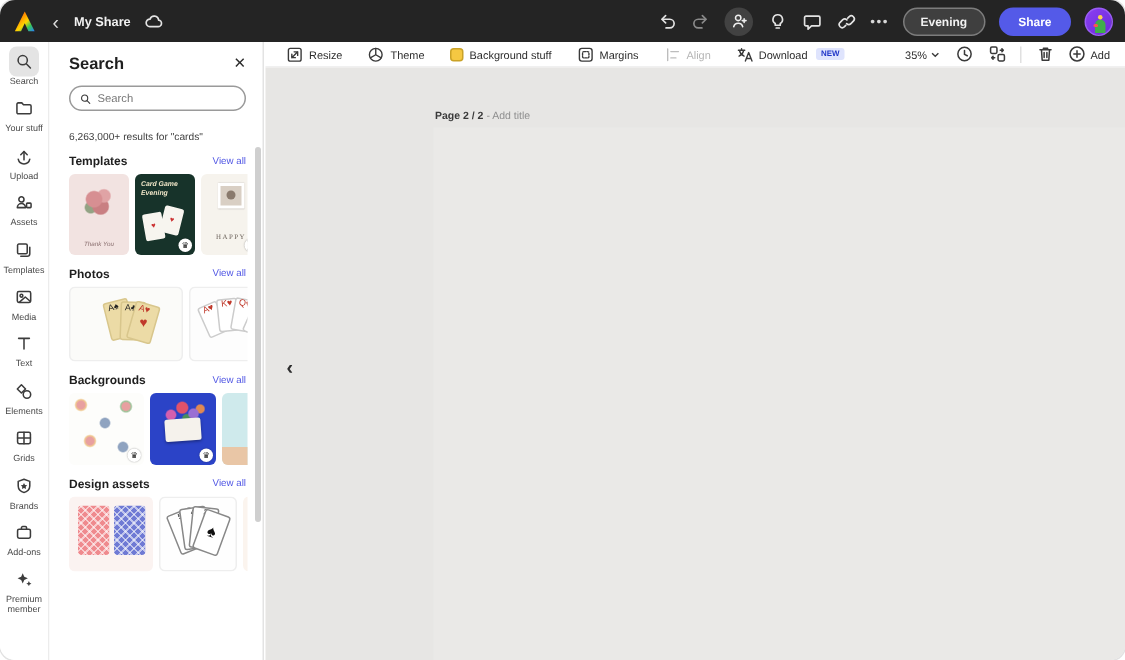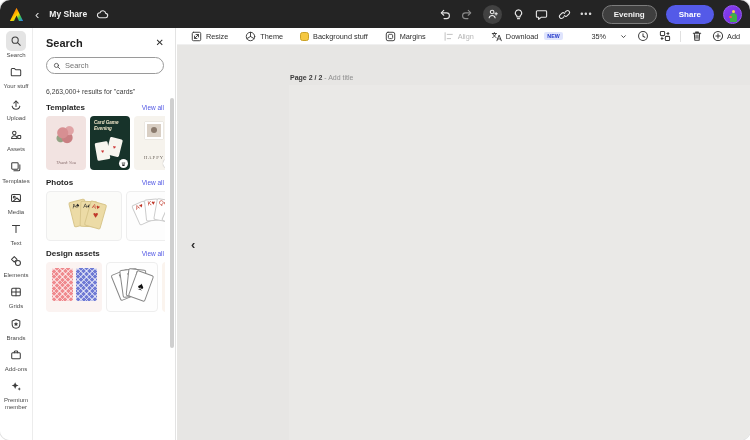--- a/index.html
+++ b/index.html
@@ -137,21 +137,21 @@
       display:flex; align-items:center; padding:0 10px 0 14px; border-bottom:1px solid #f0f0f0; }
   .tool { display:flex; align-items:center; gap:4px; margin-right:17px; cursor:pointer; }
   .tool-label { font-size:7.3px; color:#2d2d2d; }
   .tool svg { stroke:#3a3a3a; fill:none; stroke-width:1.1; stroke-linecap:round; stroke-linejoin:round; }
   .tool.disabled .tool-label { color:#b5b5b5; }
   .tool.disabled svg { stroke:#bdbdbd; }
   .swatch { width:9px; height:9px; border-radius:2.5px; background:#F5C842; border:1px solid #caa227; }
   .new-badge { font-size:5.3px; font-weight:700; color:#2036c8; background:#dfe4fd;
       border-radius:2px; padding:1px 3px; margin-left:2px; }
   .tool-right { margin-left:auto; display:flex; align-items:center; gap:9px; }
-  .zoom-ctl { display:flex; align-items:center; gap:14px; font-size:7.3px; color:#2d2d2d; cursor:pointer; }
+  .zoom-ctl { display:flex; align-items:center; gap:2px; font-size:7.3px; color:#2d2d2d; cursor:pointer; }
   .ctl-ic { width:13px; height:13px; display:flex; align-items:center; justify-content:center; cursor:pointer; }
   .ctl-ic svg { stroke:#3a3a3a; fill:none; stroke-width:1.1; stroke-linecap:round; stroke-linejoin:round; }
   .vdiv { width:1px; height:11px; background:#e0e0e0; }
   .add-ctl { display:flex; align-items:center; gap:3px; font-size:7.3px; color:#2d2d2d; cursor:pointer; }
 
   .canvas { position:absolute; top:17px; left:0; right:0; bottom:0; background:#e7e6e4; }
   .page { position:absolute; left:112px; top:40px; right:0; bottom:0; background:#eae9e7; }
   .collapse { position:absolute; left:14px; top:192px; font-size:13px; color:#2d2d2d; cursor:pointer;
       font-weight:700; }
   .page-label { position:absolute; left:113px; top:29px; font-size:7px; }
@@ -405,20 +405,39 @@
           <div class="card" style="left:8px;top:10px;transform:rotate(-24deg)">A♥</div>
           <div class="card" style="left:18px;top:7px;transform:rotate(-6deg)">K♥</div>
           <div class="card" style="left:28px;top:7px;transform:rotate(10deg)">Q♥</div>
           <div class="card" style="left:38px;top:10px;transform:rotate(24deg)">J♥</div>
 
         </div>
       </div>
     </div>
 
 
+    <div class="section">
+      <div class="sec-head">
+        <span class="sec-title">Backgrounds</span>
+        <span class="view-all">View all</span>
+      </div>
+      <div class="thumb-row">
+        <div class="thumb b-rainbow" style="width:50px;height:48px">
+          <span class="crown">♛</span>
+        </div>
+        <div class="thumb b-envelope" style="width:44px;height:48px">
+          <div class="blooms"></div>
+          <div class="env"></div>
+          <span class="crown">♛</span>
+        </div>
+        <div class="thumb b-winter" style="width:40px;height:48px">
+          <div class="town"></div>
+        </div>
+      </div>
+    </div>
 
     <div class="section">
       <div class="sec-head">
         <span class="sec-title">Design assets</span>
         <span class="view-all">View all</span>
       </div>
       <div class="thumb-row">
         <div class="thumb d-backs" style="width:56px;height:50px">
           <div class="back" style="left:6px;background-color:#ef8a8e"></div>
           <div class="back" style="left:30px;background-color:#6f7ad4"></div>

